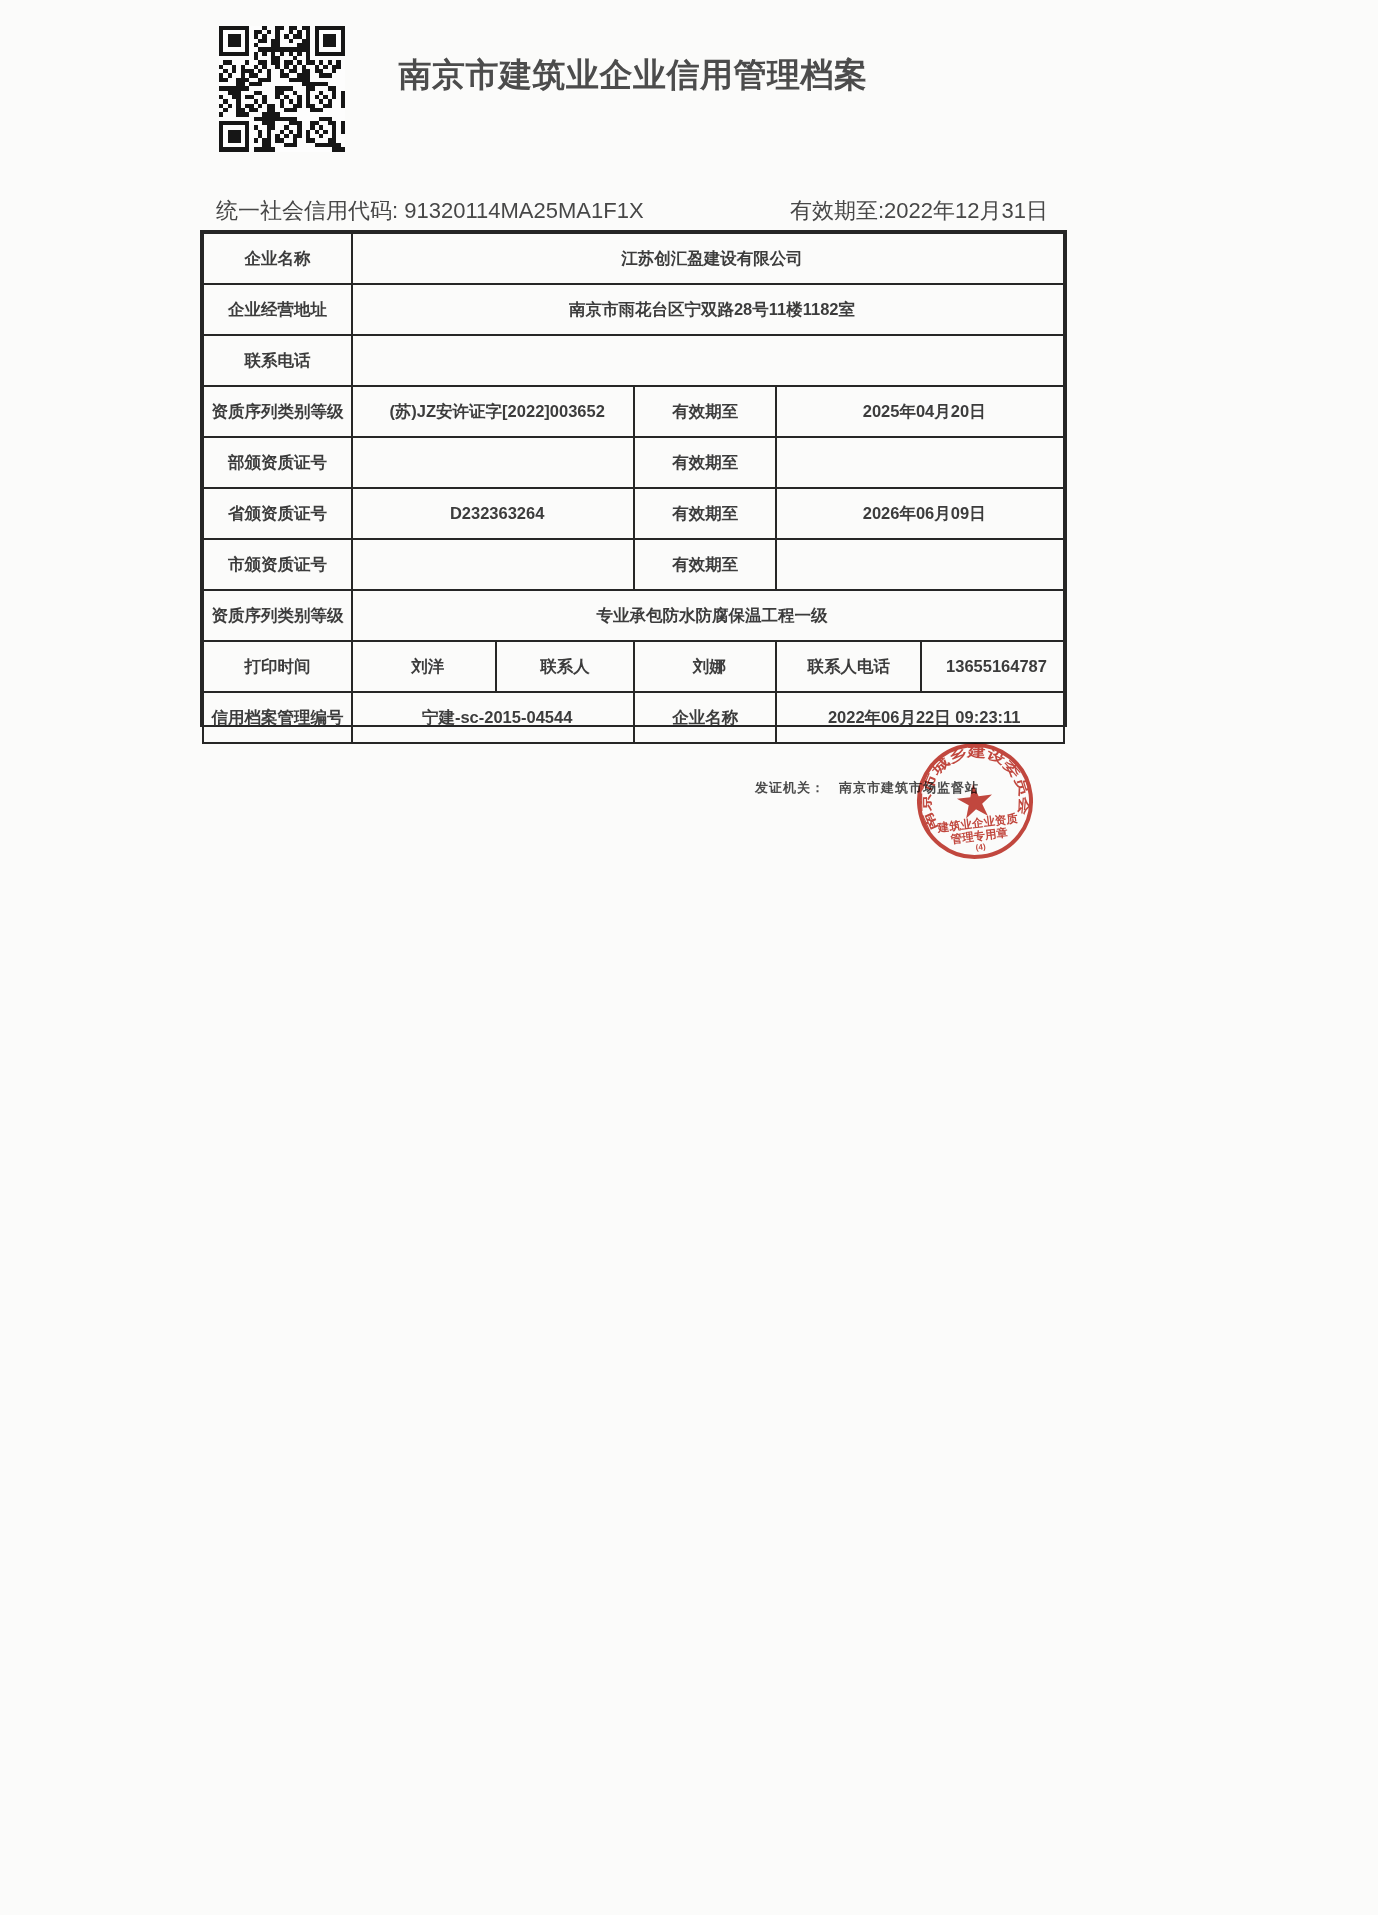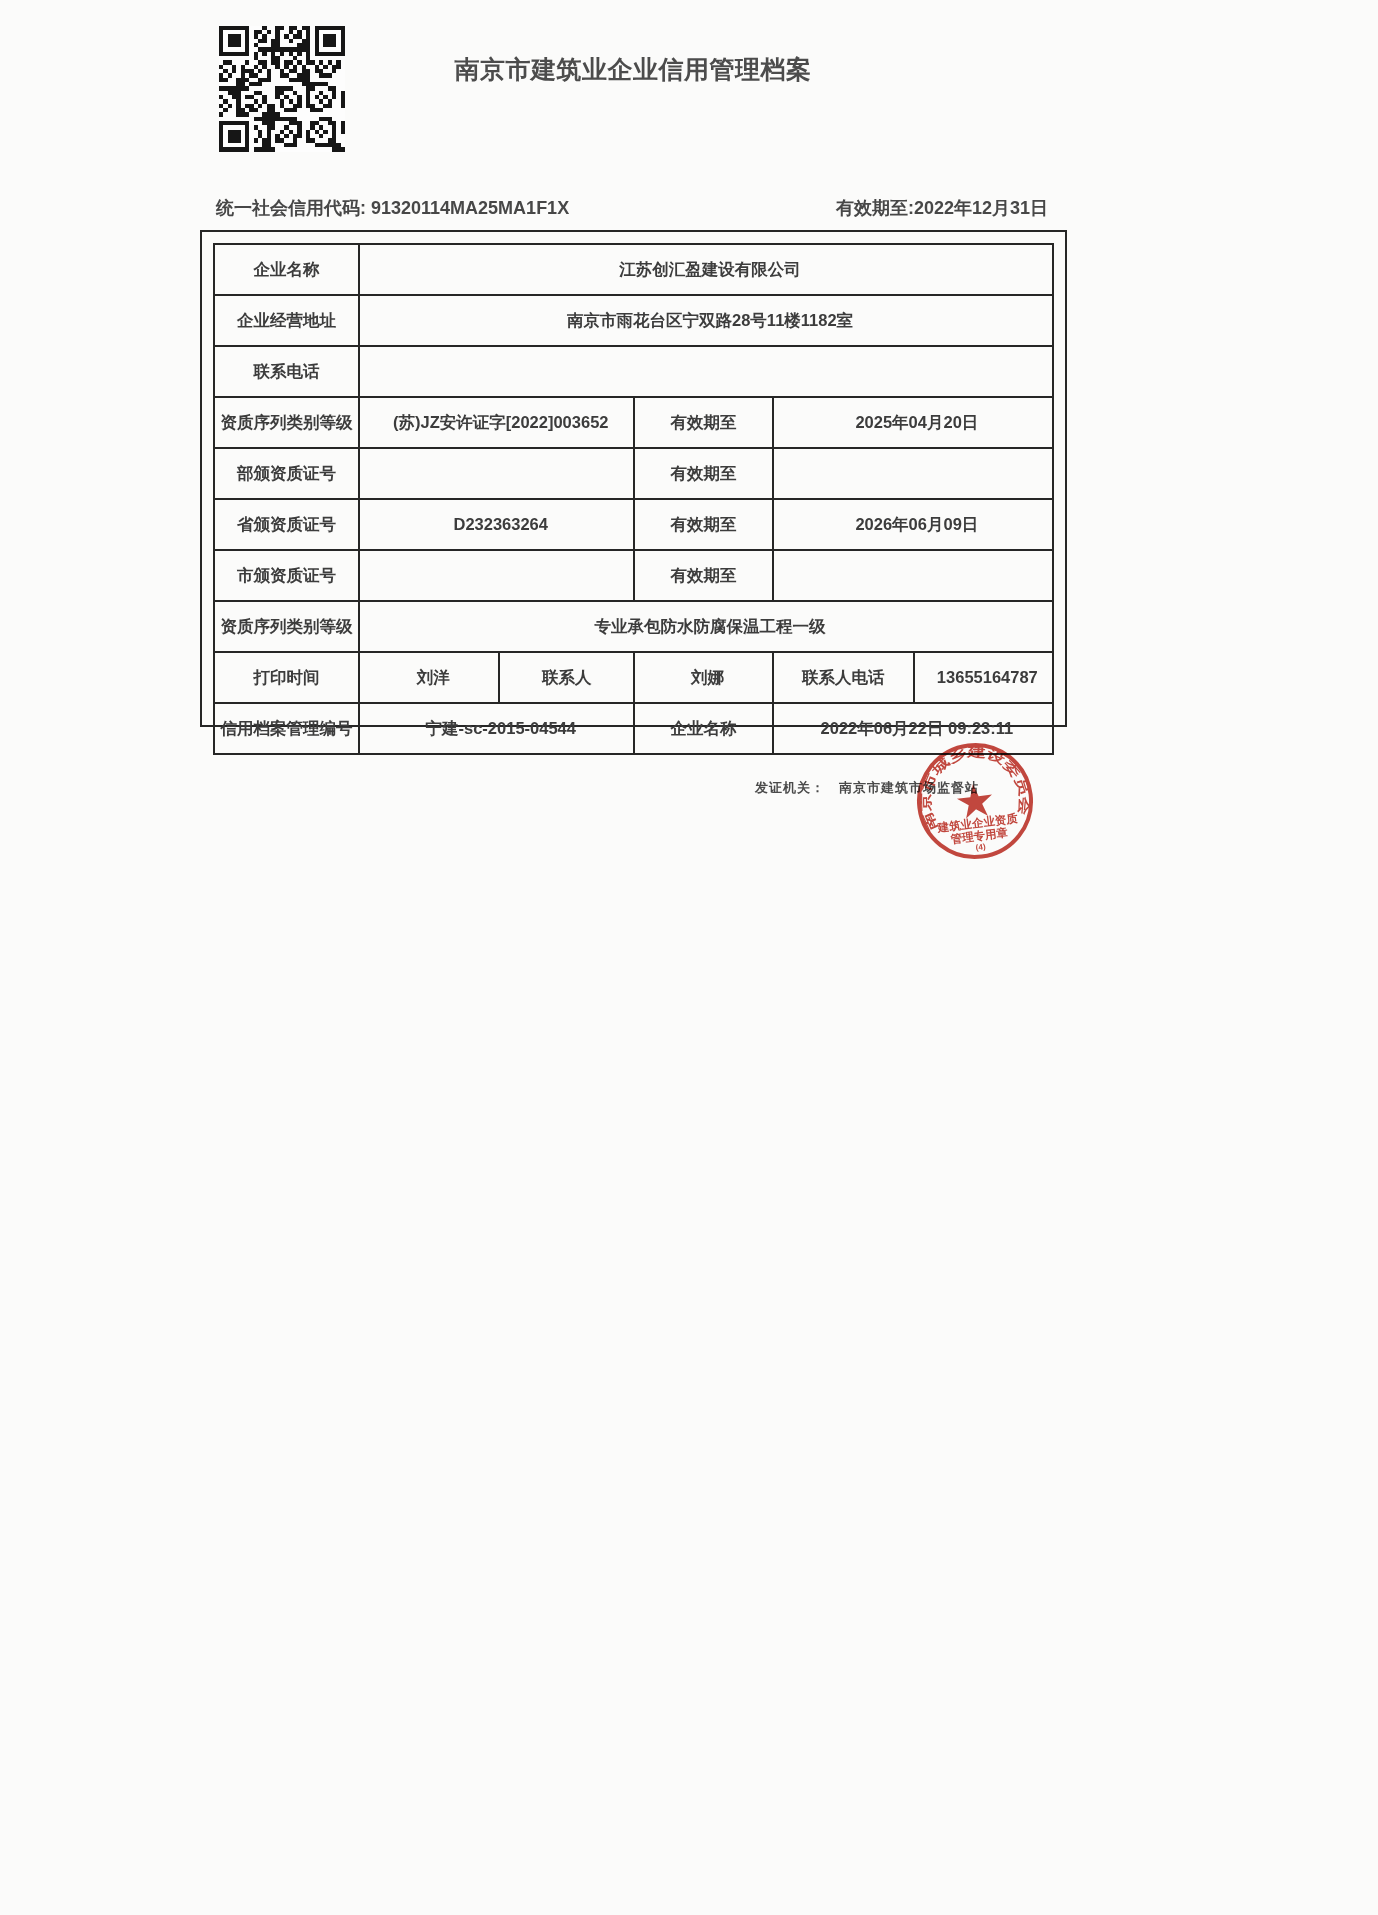--- a/index.html
+++ b/index.html
@@ -14,32 +14,32 @@
   .page{position:absolute;inset:0;}
 
   .qr{
     position:absolute;left:219px;top:25px;width:126px;height:127px;
   }
   .qr svg{width:100%;height:100%;display:block;}
 
   .title{
     position:absolute;left:213px;top:53px;width:840px;
     margin:0;text-align:center;
-    font-size:25px;font-weight:bold;color:#4c4c4c;letter-spacing:.5px;
+    font-size:33px;font-weight:bold;color:#4c4c4c;letter-spacing:.5px;
   }
 
   .meta-row{
     position:absolute;left:216px;top:196px;width:832px;
     display:flex;justify-content:space-between;align-items:baseline;
-    font-size:18px;font-weight:bold;color:#474747;
+    font-size:22px;font-weight:normal;color:#474747;
   }
 
   .table-wrap{
     position:absolute;left:200px;top:230px;width:867px;height:497px;
-    box-sizing:border-box;border:2px solid #262626;padding:11px;
+    box-sizing:border-box;border:2px solid #262626;
     background:transparent;
   }
   table.info{
     width:100%;height:100%;
     border-collapse:collapse;table-layout:fixed;
   }
   table.info td{
     border:2px solid #262626;
     font-size:16.5px;font-weight:bold;color:#3c3c3c;
     overflow:hidden;white-space:nowrap;

